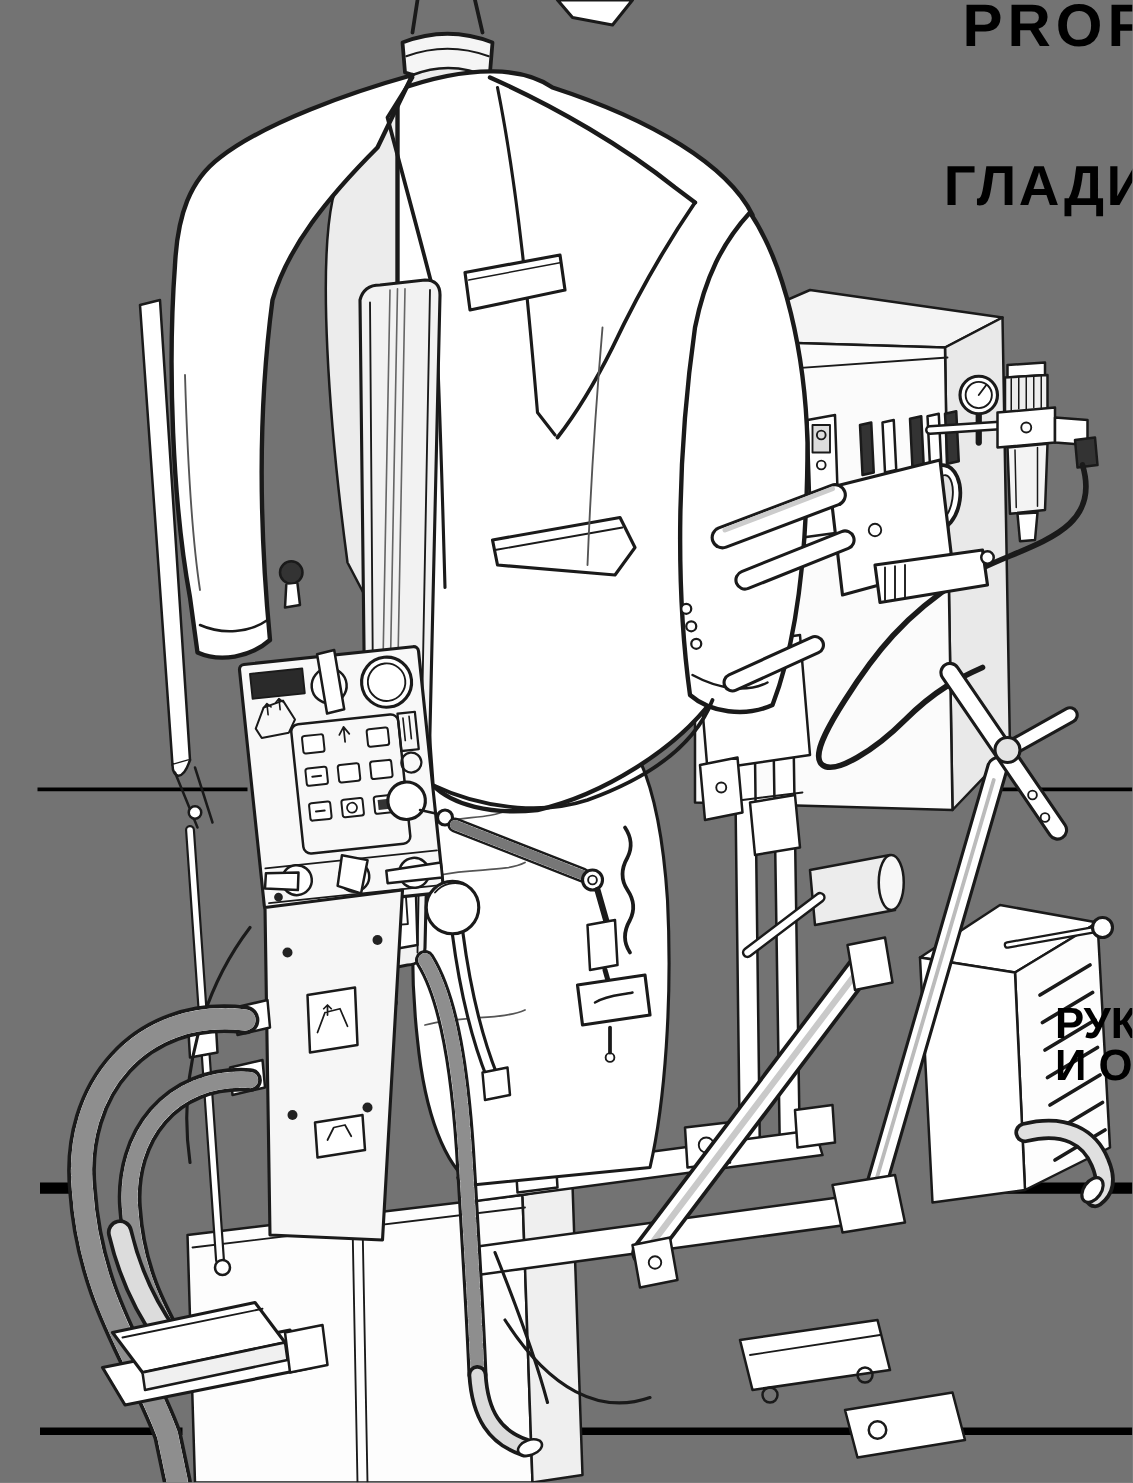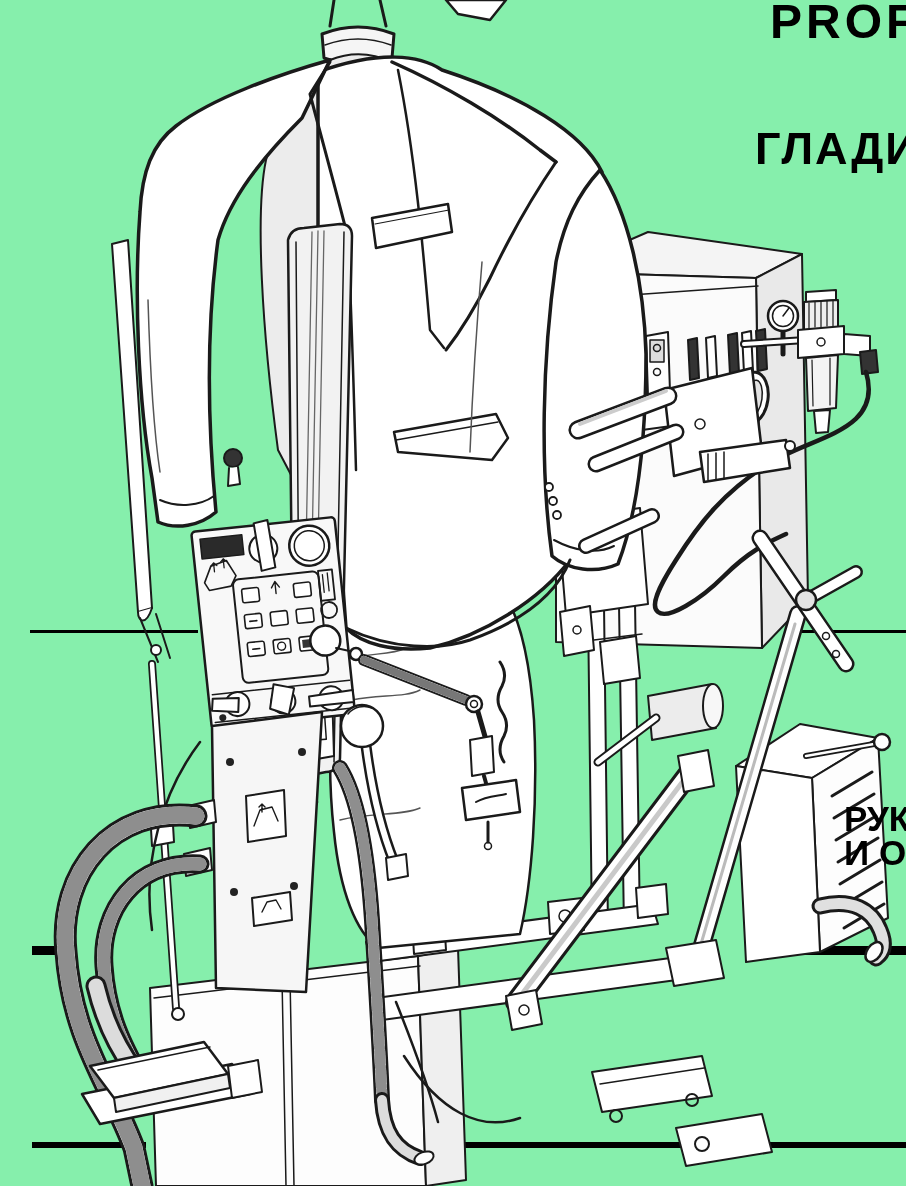--- a/index.html
+++ b/index.html
@@ -1,19 +1,19 @@
 <!DOCTYPE html>
 <html><head>
 <meta charset="utf-8">
 <style>
   html,body{margin:0;padding:0;background:#888;}
   .page{
     position:relative;
     width:906px;height:1186px;
-    background:#86efac;
+    background:#737373;
     overflow:hidden;
     font-family:"Liberation Sans", sans-serif;
   }
   .rule{position:absolute;background:#000;}
   .rule-1a{left:30px;top:630px;width:168px;height:3px;}
   .rule-1b{left:790px;top:630px;width:116px;height:3px;}
   .rule-2a{left:32px;top:946px;width:36px;height:9px;}
   .rule-2b{left:796px;top:946px;width:110px;height:9px;}
   .rule-3a{left:32px;top:1142px;width:114px;height:6px;}
   .rule-3b{left:452px;top:1142px;width:454px;height:6px;}

